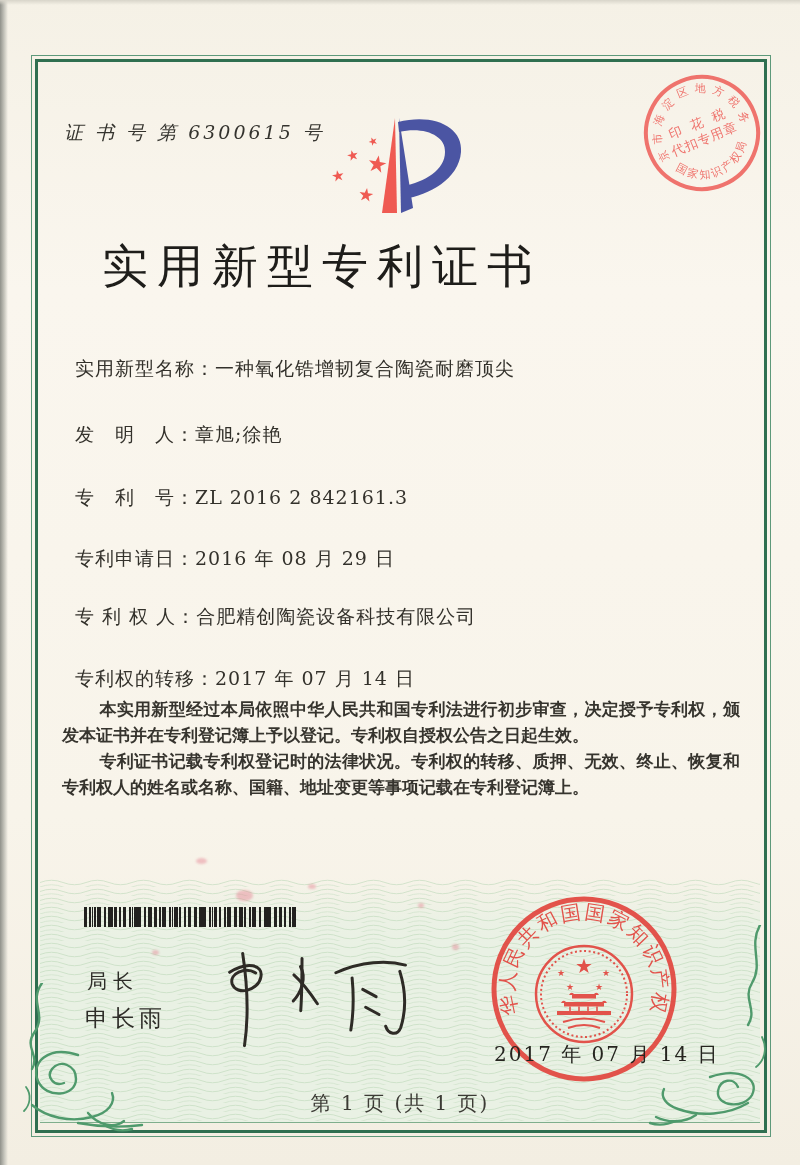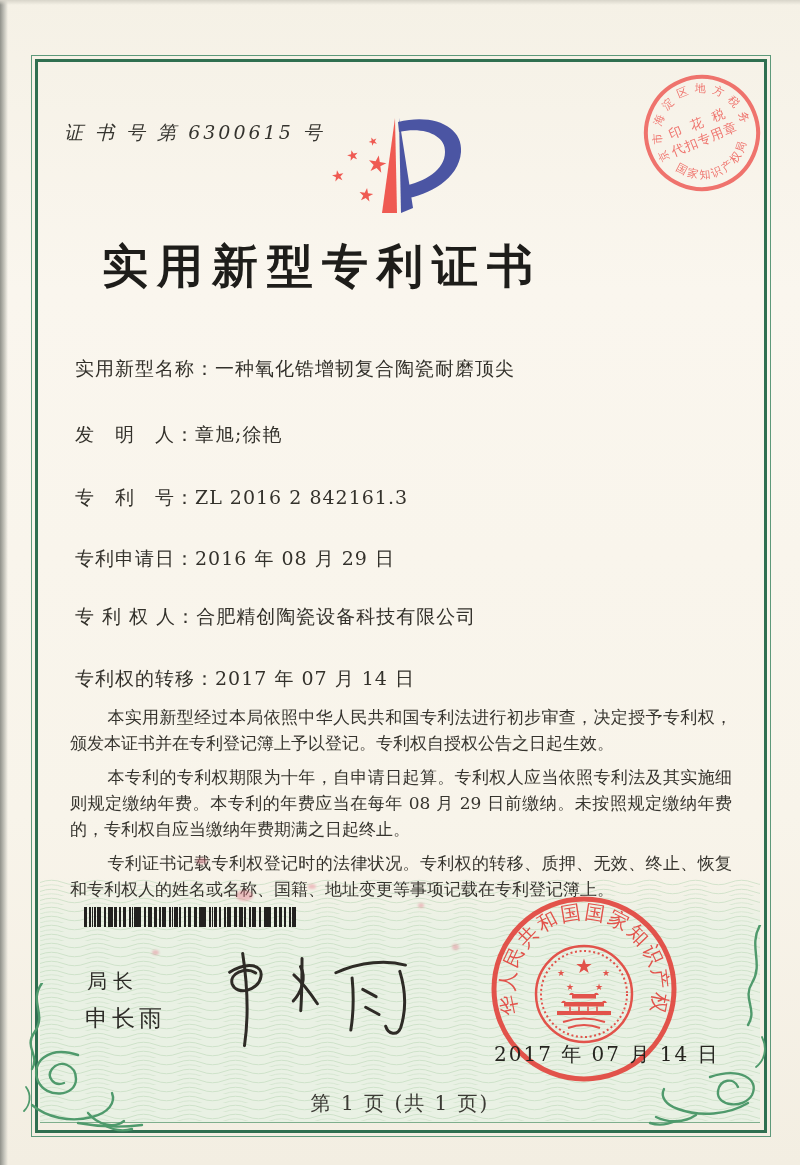--- a/index.html
+++ b/index.html
@@ -15,26 +15,26 @@
          border:1px solid #5d997a;}
   .frame-inner{position:absolute;left:35px;top:59px;width:726px;height:1068px;
          border:3px solid #2f6f50;}
   .green-band{position:absolute;left:40px;top:878px;width:720px;height:244px;
          background:linear-gradient(180deg,rgba(233,241,228,0) 0,rgba(233,241,228,.85) 42px,#e9f1e4 70px);
          border-bottom:1px solid #7fae8c;}
   .green-band svg{position:absolute;inset:0;width:100%;height:100%;}
   .cert-number{position:absolute;left:64px;top:120px;font-size:19px;letter-spacing:3px;color:#34332e;font-style:italic;}
   .logo{position:absolute;left:322px;top:110px;}
   .title{position:absolute;left:0;top:236px;width:644px;text-align:center;
-         font-size:46px;font-weight:700;letter-spacing:9px;color:#1e1d1a;}
+         font-size:46px;font-weight:400;letter-spacing:9px;color:#1e1d1a;}
   .field{position:absolute;left:63px;font-size:19px;letter-spacing:1px;color:#33312b;white-space:nowrap;margin-left:12px;}
   .f0{top:356px}.f1{top:422px}.f2{top:485px}.f3{top:546px}.f4{top:604px}.f5{top:666px}
   .paras{position:absolute;left:62px;top:696px;width:678px;}
-  .paras p{margin:8px;font-size:17px;line-height:26px;text-indent:2.2em;
-           text-align:justify;color:#36342e;}
+  .paras p{margin:0;font-size:17px;line-height:26px;text-indent:2.2em;
+           text-align:justify;color:#36342e;font-weight:bold;}
   .barcode{position:absolute;left:84px;top:907px;width:212px;height:20px;
       background:
         repeating-linear-gradient(90deg,#22211f 0 2px,rgba(0,0,0,0) 2px 5px),
         repeating-linear-gradient(90deg,#22211f 0 1px,rgba(0,0,0,0) 1px 8px),
         repeating-linear-gradient(90deg,#22211f 0 3px,rgba(0,0,0,0) 3px 13px);}
   .director-title{position:absolute;left:87px;top:968px;font-size:20px;letter-spacing:6px;color:#2e2d28;}
   .director-name{position:absolute;left:85px;top:1003px;font-size:23px;letter-spacing:4px;color:#2e2d28;}
   .signature{position:absolute;left:205px;top:942px;transform:rotate(-3deg);}
   .seal{position:absolute;left:488px;top:893px;}
   .seal-date{position:absolute;left:494px;top:1041px;font-size:20px;letter-spacing:2px;color:#25241f;}
@@ -87,21 +87,20 @@
 
 <div class="field f0"><span>实用新型名称：</span><span>一种氧化锆增韧复合陶瓷耐磨顶尖</span></div>
 <div class="field f1"><span>发　明　人：</span><span>章旭;徐艳</span></div>
 <div class="field f2"><span>专　利　号：</span><span>ZL 2016 2 842161.3</span></div>
 <div class="field f3"><span>专利申请日：</span><span>2016 年 08 月 29 日</span></div>
 <div class="field f4"><span>专 利 权 人：</span><span>合肥精创陶瓷设备科技有限公司</span></div>
 <div class="field f5"><span>专利权的转移：</span><span>2017 年 07 月 14 日</span></div>
 
 <div class="paras">
   <p>本实用新型经过本局依照中华人民共和国专利法进行初步审查，决定授予专利权，颁发本证书并在专利登记簿上予以登记。专利权自授权公告之日起生效。</p>
-  <p>本专利的专利权期限为十年，自申请日起算。专利权人应当依照专利法及其实施细则规定缴纳年费。本专利的年费应当在每年 08 月 29 日前缴纳。未按照规定缴纳年费的，专利权自应当缴纳年费期满之日起终止。</p>
   <p>专利证书记载专利权登记时的法律状况。专利权的转移、质押、无效、终止、恢复和专利权人的姓名或名称、国籍、地址变更等事项记载在专利登记簿上。</p>
 </div>
 
 <div class="smudge" style="left:196px;top:858px;width:11px;height:6px"></div>
 <div class="smudge" style="left:236px;top:890px;width:17px;height:11px"></div>
 <div class="smudge" style="left:308px;top:884px;width:8px;height:5px"></div>
 <div class="smudge" style="left:418px;top:903px;width:6px;height:5px"></div>
 <div class="smudge" style="left:452px;top:944px;width:7px;height:6px"></div>
 <div class="smudge" style="left:152px;top:950px;width:7px;height:5px"></div>
 

